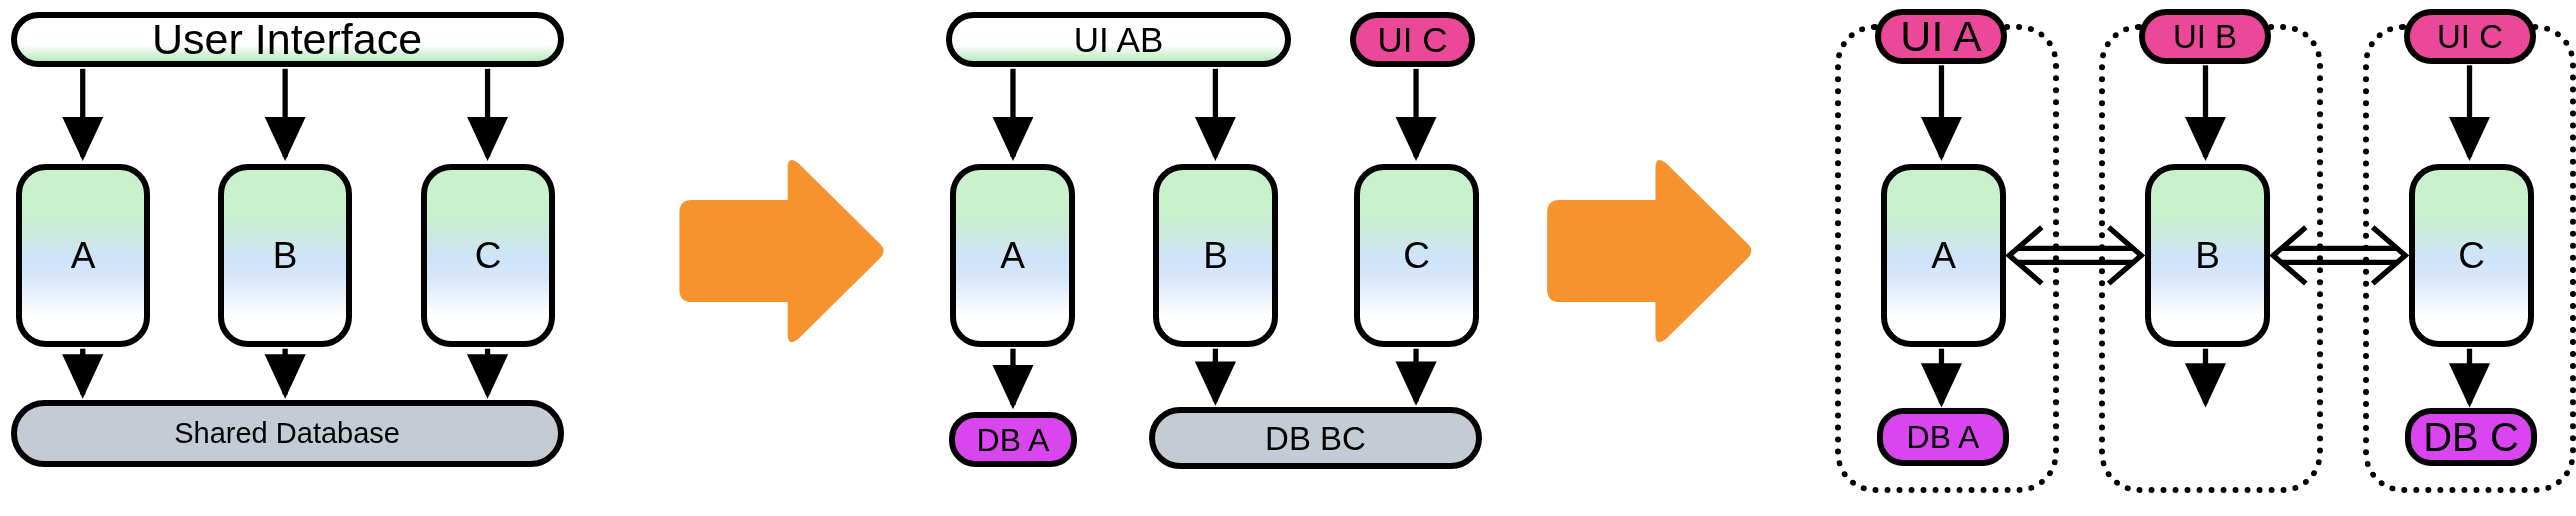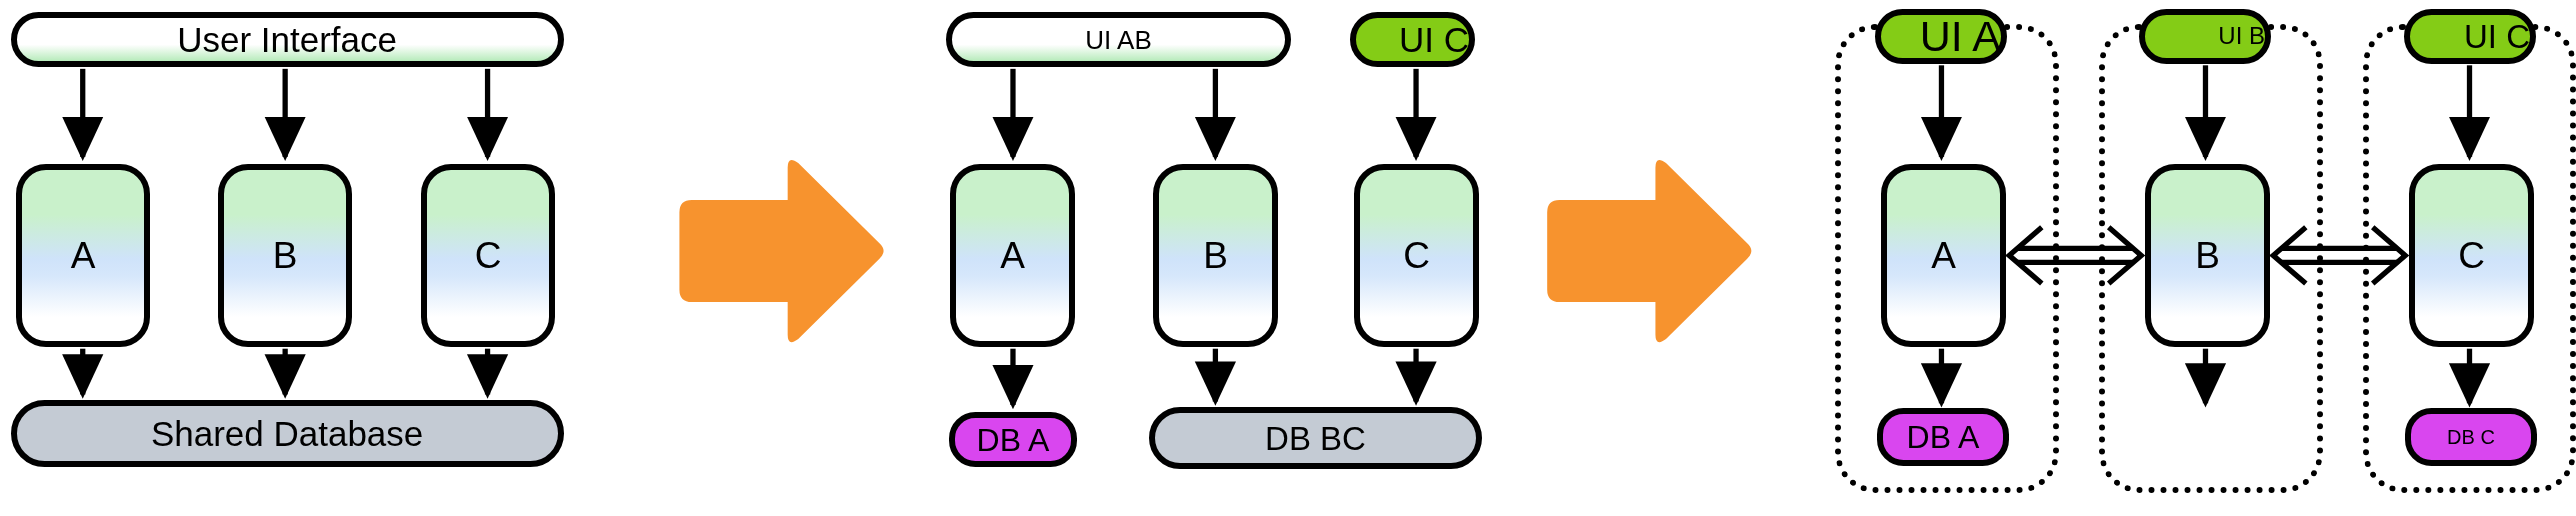--- a/index.html
+++ b/index.html
@@ -9,21 +9,21 @@
 
   
   .node{position:absolute;box-sizing:border-box;display:flex;
         align-items:center;justify-content:center;
         border:6.2px solid #000;color:#000;line-height:1;text-align:center;
         white-space:nowrap;}
 
   
   .ui-pill{border-radius:40px;
            background:linear-gradient(to bottom,#ffffff 0%,#ffffff 62%,#b7ebbb 100%);}
-  .ui-plain{border-radius:40px;background:#84cc16;justify-content:flex-end;}
+  .ui-plain{border-radius:40px;background:#ec4899;}
 
   
   .svc{border-radius:30px;
        background:linear-gradient(to bottom,#c9f1cb 0%,#c9f1cb 26%,#cfe3fa 52%,#d6e7fb 62%,#ffffff 86%,#ffffff 100%);}
 
   
   .db{border-radius:35px;background:#c4cbd4;}
   .db-sm{border-radius:26.4px;background:#d946ef;}
 
   
@@ -32,39 +32,39 @@
 
   
   #wires{position:absolute;left:0;top:0;width:2576px;height:517px;
          pointer-events:none;overflow:visible;}
 </style>
 </head>
 <body>
 
 <div id="stage">
 
-  <div class="node ui-pill" style="left:10.6px;top:12.3px;width:553px;height:55px;font-size:35px;">
+  <div class="node ui-pill" style="left:10.6px;top:12.3px;width:553px;height:55px;font-size:43px;">
     <span>User Interface</span>
   </div>
 
   <div class="node svc" style="left:16px;top:164px;width:134px;height:183px;font-size:37px;">
     <span>A</span>
   </div>
   <div class="node svc" style="left:218px;top:164px;width:134px;height:183px;font-size:37px;">
     <span>B</span>
   </div>
   <div class="node svc" style="left:421px;top:164px;width:134px;height:183px;font-size:37px;">
     <span>C</span>
   </div>
 
-  <div class="node db" style="left:10.6px;top:400px;width:553px;height:67px;font-size:35px;">
+  <div class="node db" style="left:10.6px;top:400px;width:553px;height:67px;font-size:29px;">
     <span>Shared Database</span>
   </div>
 
-  <div class="node ui-pill" style="left:946px;top:12.3px;width:345px;height:55px;font-size:26px;">
+  <div class="node ui-pill" style="left:946px;top:12.3px;width:345px;height:55px;font-size:35px;">
     <span>UI AB</span>
   </div>
   <div class="node ui-plain" style="left:1350px;top:12.3px;width:125px;height:55px;font-size:35px;">
     <span>UI C</span>
   </div>
 
   <div class="node svc" style="left:950px;top:164px;width:125px;height:183px;font-size:37px;">
     <span>A</span>
   </div>
   <div class="node svc" style="left:1153px;top:164px;width:125px;height:183px;font-size:37px;">
@@ -81,41 +81,41 @@
     <span>DB BC</span>
   </div>
 
   <div class="dotframe" style="left:1835px;top:24px;width:224px;height:469px;"></div>
   <div class="dotframe" style="left:2099px;top:24px;width:224px;height:469px;"></div>
   <div class="dotframe" style="left:2363px;top:24px;width:213px;height:469px;"></div>
 
   <div class="node ui-plain" style="left:1875px;top:8.8px;width:132px;height:55px;font-size:43px;">
     <span>UI A</span>
   </div>
-  <div class="node ui-plain" style="left:2139px;top:8.8px;width:132px;height:55px;font-size:24px;">
+  <div class="node ui-plain" style="left:2139px;top:8.8px;width:132px;height:55px;font-size:33px;">
     <span>UI B</span>
   </div>
   <div class="node ui-plain" style="left:2404px;top:8.8px;width:132px;height:55px;font-size:33px;">
     <span>UI C</span>
   </div>
 
   <div class="node svc" style="left:1881px;top:164px;width:125px;height:183px;font-size:37px;">
     <span>A</span>
   </div>
   <div class="node svc" style="left:2145px;top:164px;width:125px;height:183px;font-size:37px;">
     <span>B</span>
   </div>
   <div class="node svc" style="left:2409px;top:164px;width:125px;height:183px;font-size:37px;">
     <span>C</span>
   </div>
 
   <div class="node db-sm" style="left:1877px;top:408px;width:132px;height:58px;font-size:32px;">
     <span>DB A</span>
   </div>
-  <div class="node db-sm" style="left:2405px;top:408px;width:132px;height:58px;font-size:20px;">
+  <div class="node db-sm" style="left:2405px;top:408px;width:132px;height:58px;font-size:40px;">
     <span>DB C</span>
   </div>
 
   <svg id="wires" viewBox="0 0 2927 587">
     <defs>
       <marker id="ah" markerWidth="9" markerHeight="9" refX="7.6" refY="4.5" orient="auto" markerUnits="strokeWidth">
         <path d="M0,0.6 L8.4,4.5 L0,8.4 z" fill="#000"></path>
       </marker>
     </defs>
 

